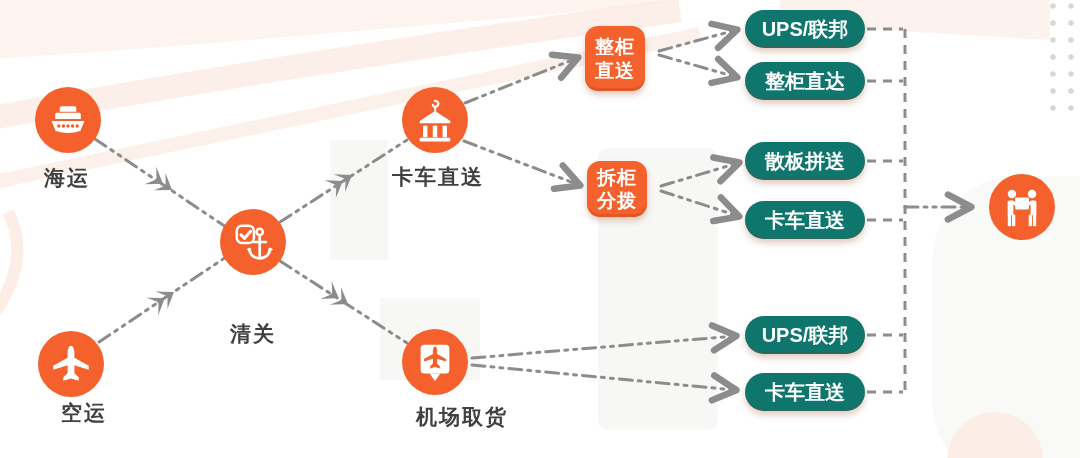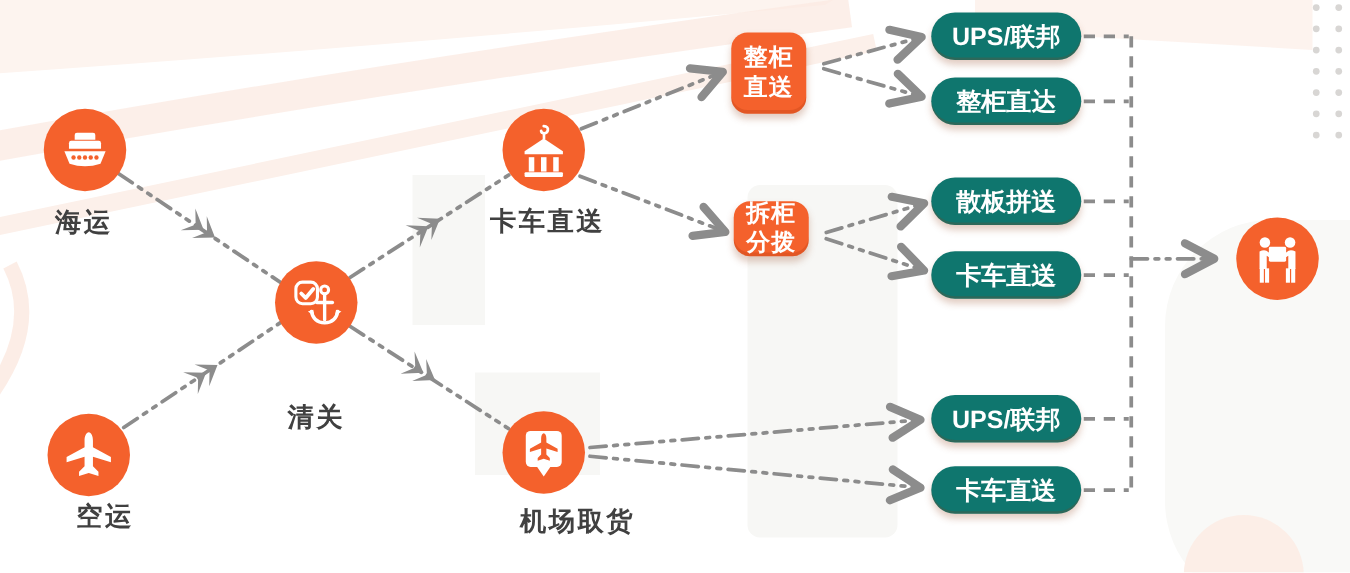--- a/index.html
+++ b/index.html
@@ -180,21 +180,21 @@
       <rect x="13.6" y="32" width="3.4" height="12" fill="#fff"></rect>
       <rect x="31" y="32" width="3.4" height="12" fill="#fff"></rect>
       <rect x="35.4" y="32" width="3.4" height="12" fill="#fff"></rect>
     </svg>
   </div>
 
   <div class="box" style="left:585px;top:26px;width:60px;height:65px;">
     <span>整柜</span>
     <span>直送</span>
   </div>
-  <div class="box" style="left:587px;top:161px;width:60px;height:44px;">
+  <div class="box" style="left:587px;top:161px;width:60px;height:56px;">
     <span>拆柜</span>
     <span>分拨</span>
   </div>
 
   <div class="pill" style="left:745px;top:10px;">UPS/联邦</div>
   <div class="pill" style="left:745px;top:142px;">散板拼送</div>
   <div class="pill" style="left:745px;top:62px;">整柜直达</div>
   <div class="pill" style="left:745px;top:201px;">卡车直送</div>
   <div class="pill" style="left:745px;top:316px;">UPS/联邦</div>
   <div class="pill" style="left:745px;top:373px;">卡车直送</div>

